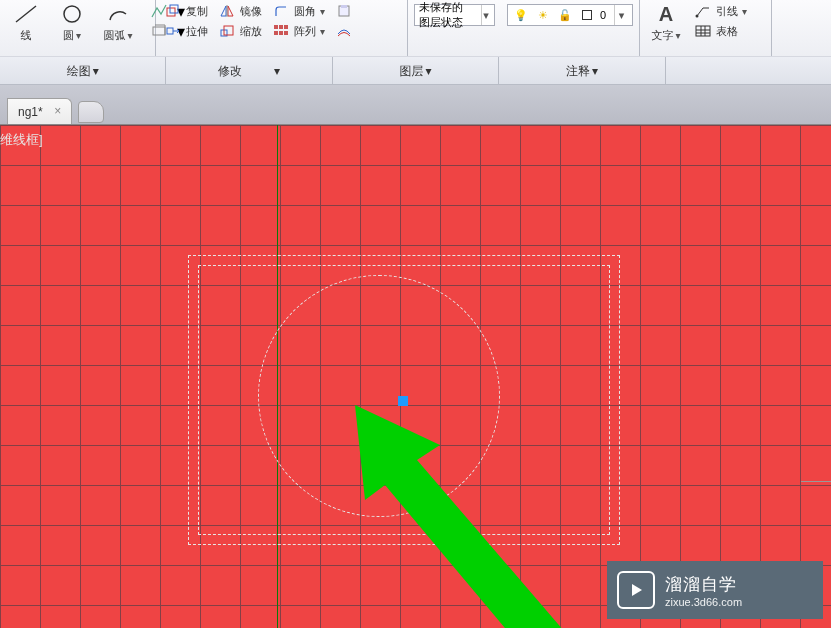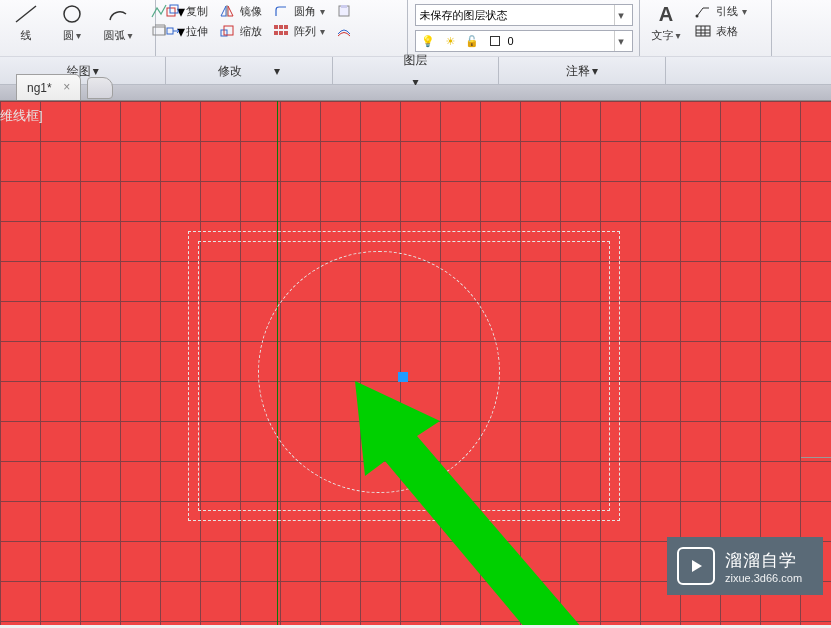--- a/index.html
+++ b/index.html
@@ -19,21 +19,21 @@
 
     .tool-col { display:flex; flex-direction:column; gap:2px; }
     .tool-row { display:flex; align-items:center; gap:4px; cursor:pointer; padding:0 2px; }
     .tool-row .lbl { font-size: 11px; color:#333; white-space:nowrap; }
     .small-icon { width:18px; height:18px; display:flex; align-items:center; justify-content:center; }
 
     .layer-dropdown { display:flex; align-items:center; height:22px; border:1px solid #a8acb8; background:#fff; font-size:11px; padding:0 4px; gap:4px; cursor:pointer; }
     .dropdown-arrow { width:14px; height:20px; border-left:1px solid #ccc; display:flex; align-items:center; justify-content:center; color:#555; }
 
     
-    .tab-bar { height: 16px; background: linear-gradient(#c9cbd4,#b9bbc5); display:flex; align-items:flex-end; padding-left:16px; border-bottom:1px solid #888; position:relative; }
+    .tab-bar { height: 40px; background: linear-gradient(#c9cbd4,#b9bbc5); display:flex; align-items:flex-end; padding-left:7px; border-bottom:1px solid #888; position:relative; }
     .doc-tab { height:26px; background: linear-gradient(#f8f8f8,#ececec); border:1px solid #a0a0a0; border-bottom:none; border-radius: 0 6px 0 0; display:flex; align-items:center; padding: 0 28px 0 10px; font-size:12px; color:#333; position:relative; }
     .tab-close { position:absolute; right:6px; top:5px; width:14px; height:14px; color:#888; font-size:12px; cursor:pointer; display:flex;align-items:center;justify-content:center; }
     .new-tab { width:26px; height:22px; background: linear-gradient(#e8e8ec,#d4d4dc); border:1px solid #a0a0a0; border-radius: 4px 10px 4px 0; margin-left:6px; margin-bottom:1px; cursor:pointer; }
 
     
     .canvas-wrap { position:relative; width:831px; height: 524px; background:#ef4444; overflow:hidden; }
     .grid { position:absolute; inset:0;
       background-image:
         linear-gradient(#2f3b46 1px, transparent 1px),
         linear-gradient(90deg, #2f3b46 1px, transparent 1px),
@@ -47,21 +47,21 @@
     .v-axis { position:absolute; top:0; bottom:0; left:277px; width:1px; background:#0b7a0b; }
     .h-axis-stub { position:absolute; right:0; top:356px; width:30px; height:1px; background:#999; }
 
     .sel-rect { position:absolute; left:188px; top:130px; width:432px; height:290px; border:1px dashed #e6e6e6; }
     .sel-rect.inner { left:198px; top:140px; width:412px; height:270px; border:1px dashed #e6e6e6; }
     .sel-circle { position:absolute; left:258px; top:150px; width:242px; height:242px; border:1px dashed #e6e6e6; border-radius:50%; }
     .grip { position:absolute; width:10px; height:10px; background:#1f9bff; left:398px; top:271px; }
 
     .arrow { position:absolute; left:345px; top:270px; width:500px; height:400px; pointer-events:none; }
 
-    .watermark { position:absolute; right:8px; bottom:30px; width:156px; height:58px; background:#5a6a77; display:flex; align-items:center; padding:0 10px; gap:10px; }
+    .watermark { position:absolute; right:8px; bottom:30px; width:216px; height:58px; background:#5a6a77; display:flex; align-items:center; padding:0 10px; gap:10px; }
     .wm-icon { width:38px; height:38px; border:2px solid #fff; border-radius:6px; display:flex; align-items:center; justify-content:center; color:#fff; }
     .wm-text { display:flex; flex-direction:column; color:#fff; }
     .wm-title { font-size:17px; font-weight:500; letter-spacing:1px; }
     .wm-url { font-size:11px; opacity:0.9;text-align:center; }
 
     .chev::after{content:"▾";font-size:10px;color:#555;margin-left:2px;}
   </style>
 </head>
 <body>
 
@@ -200,21 +200,21 @@
                   <path d="M2 10 Q8 2 14 10" stroke="#36c" fill="none"></path>
                   <path d="M2 12 Q8 5 14 12" stroke="#c33" fill="none"></path>
                 </svg>
             </span>
           </div>
         </div>
       </div>
     </div>
 
     <div class="panel" style="width:232px;">
-      <div class="panel-body" style="flex-direction:column; gap:4px; padding-top:4px;align-items:center;">
+      <div class="panel-body" style="flex-direction:row; gap:12px; padding-top:4px;">
         <div class="layer-dropdown" style="width:218px;">
           <span>未保存的图层状态</span>
           <span style="flex:1"></span>
           <span class="dropdown-arrow">▾</span>
         </div>
         <div class="layer-dropdown" style="width:218px;">
           <span class="small-icon" style="color:#e6b800;">💡</span>
           <span class="small-icon" style="color:#e6b800;">☀</span>
           <span class="small-icon" style="color:#6aa6e6;">🔓</span>
           <span class="small-icon">
@@ -265,21 +265,21 @@
 
   <div class="panel-title-row">
     <div class="panel-title" style="width:156px;">
         <span>绘图</span>
         <span>▾</span>
       </div>
     <div class="panel-title" style="width:252px;gap:32px;">
         <span>修改</span>
         <span>▾</span>
       </div>
-    <div class="panel-title" style="width:232px;flex-direction:column;">
+    <div class="panel-title" style="width:232px;">
         <span>图层</span>
         <span>▾</span>
       </div>
     <div class="panel-title" style="width:132px;">
         <span>注释</span>
         <span>▾</span>
       </div>
     <div class="panel-title" style="width:58px; border-right:none;"></div>
   </div>
 </div>

